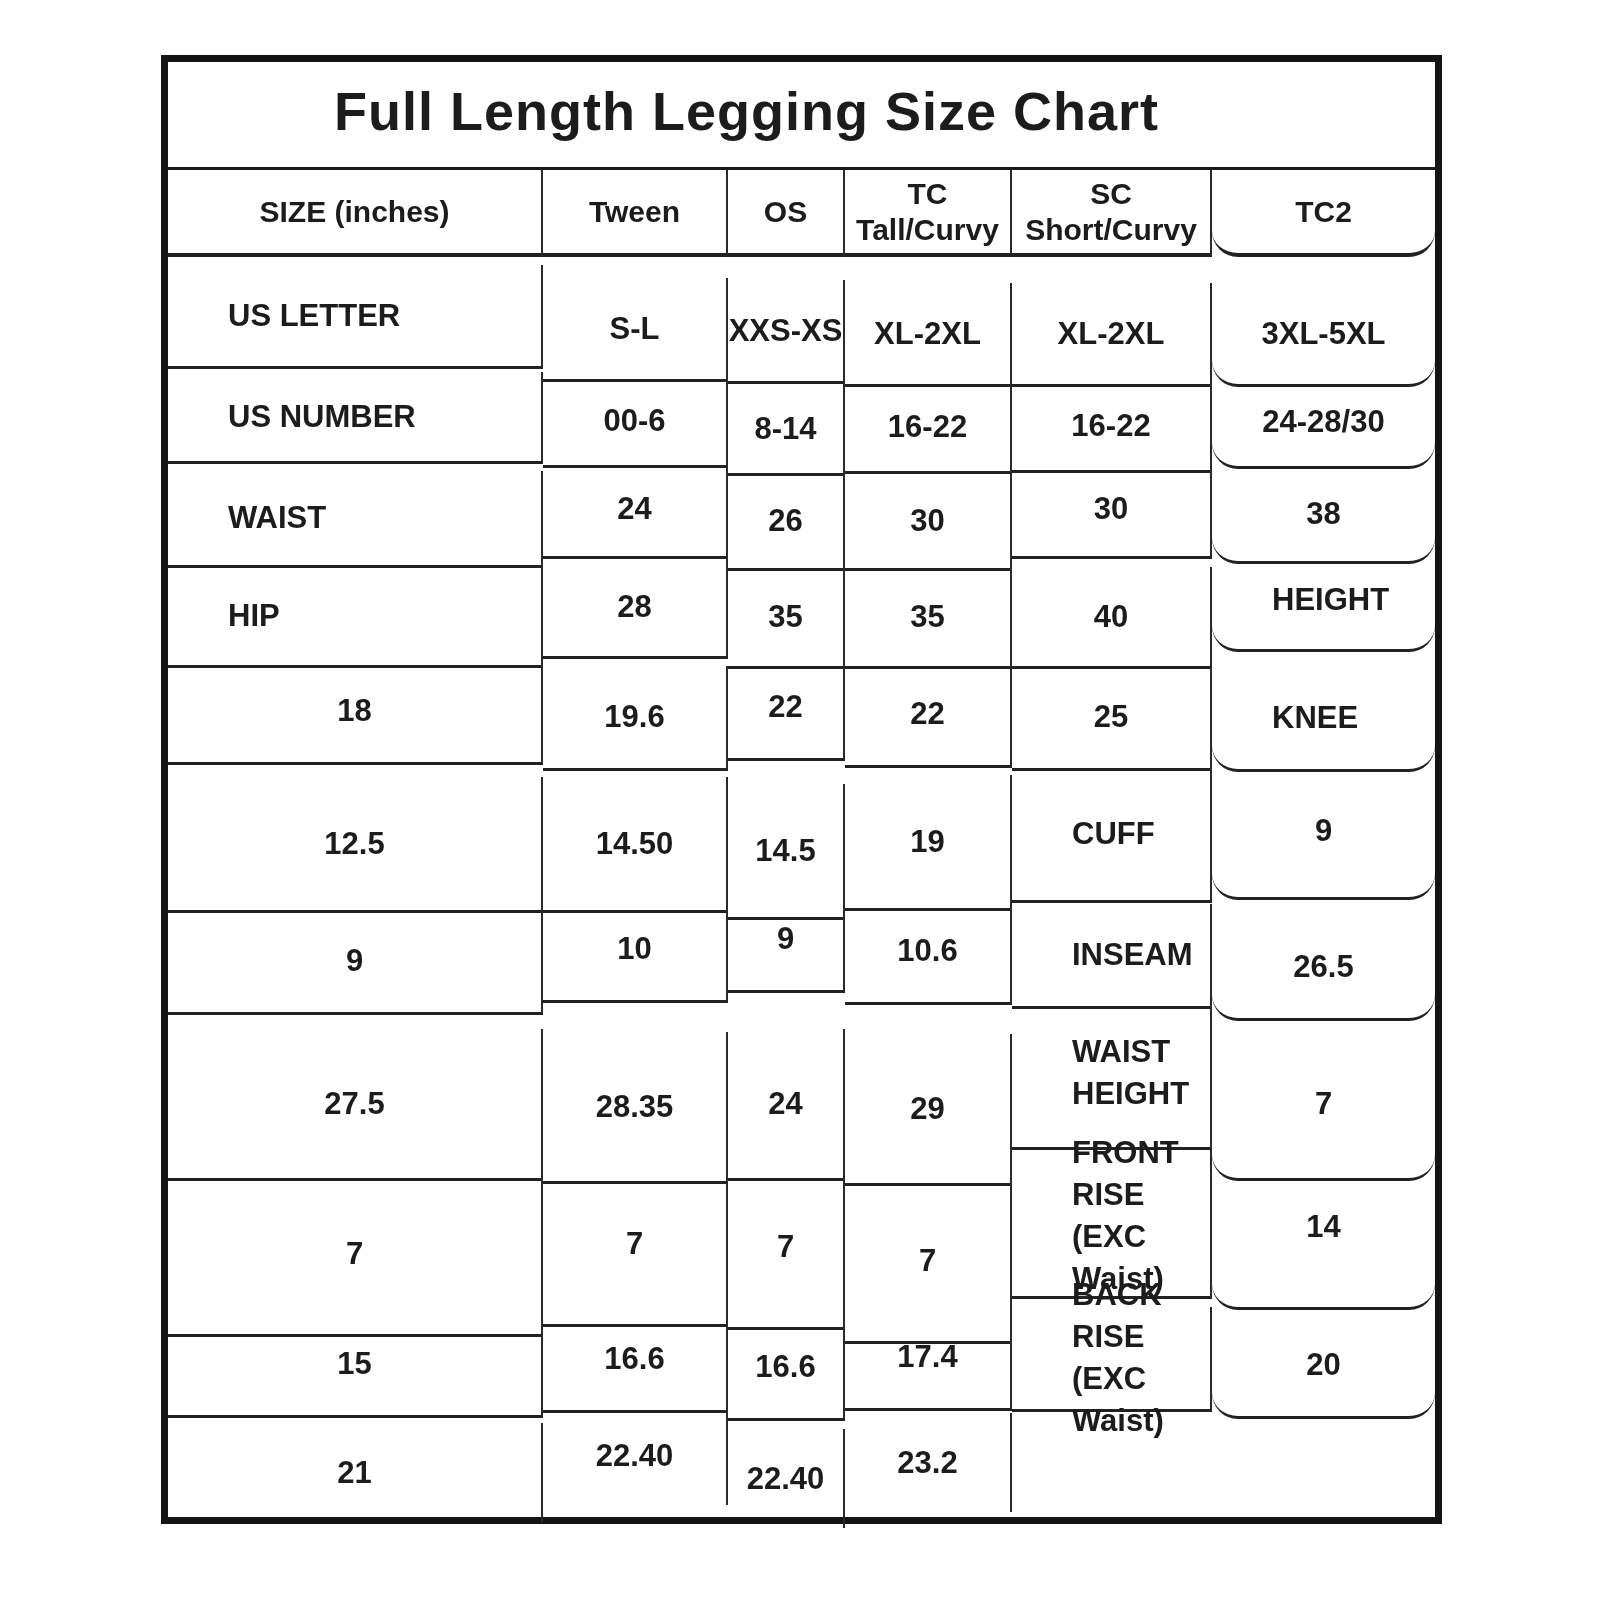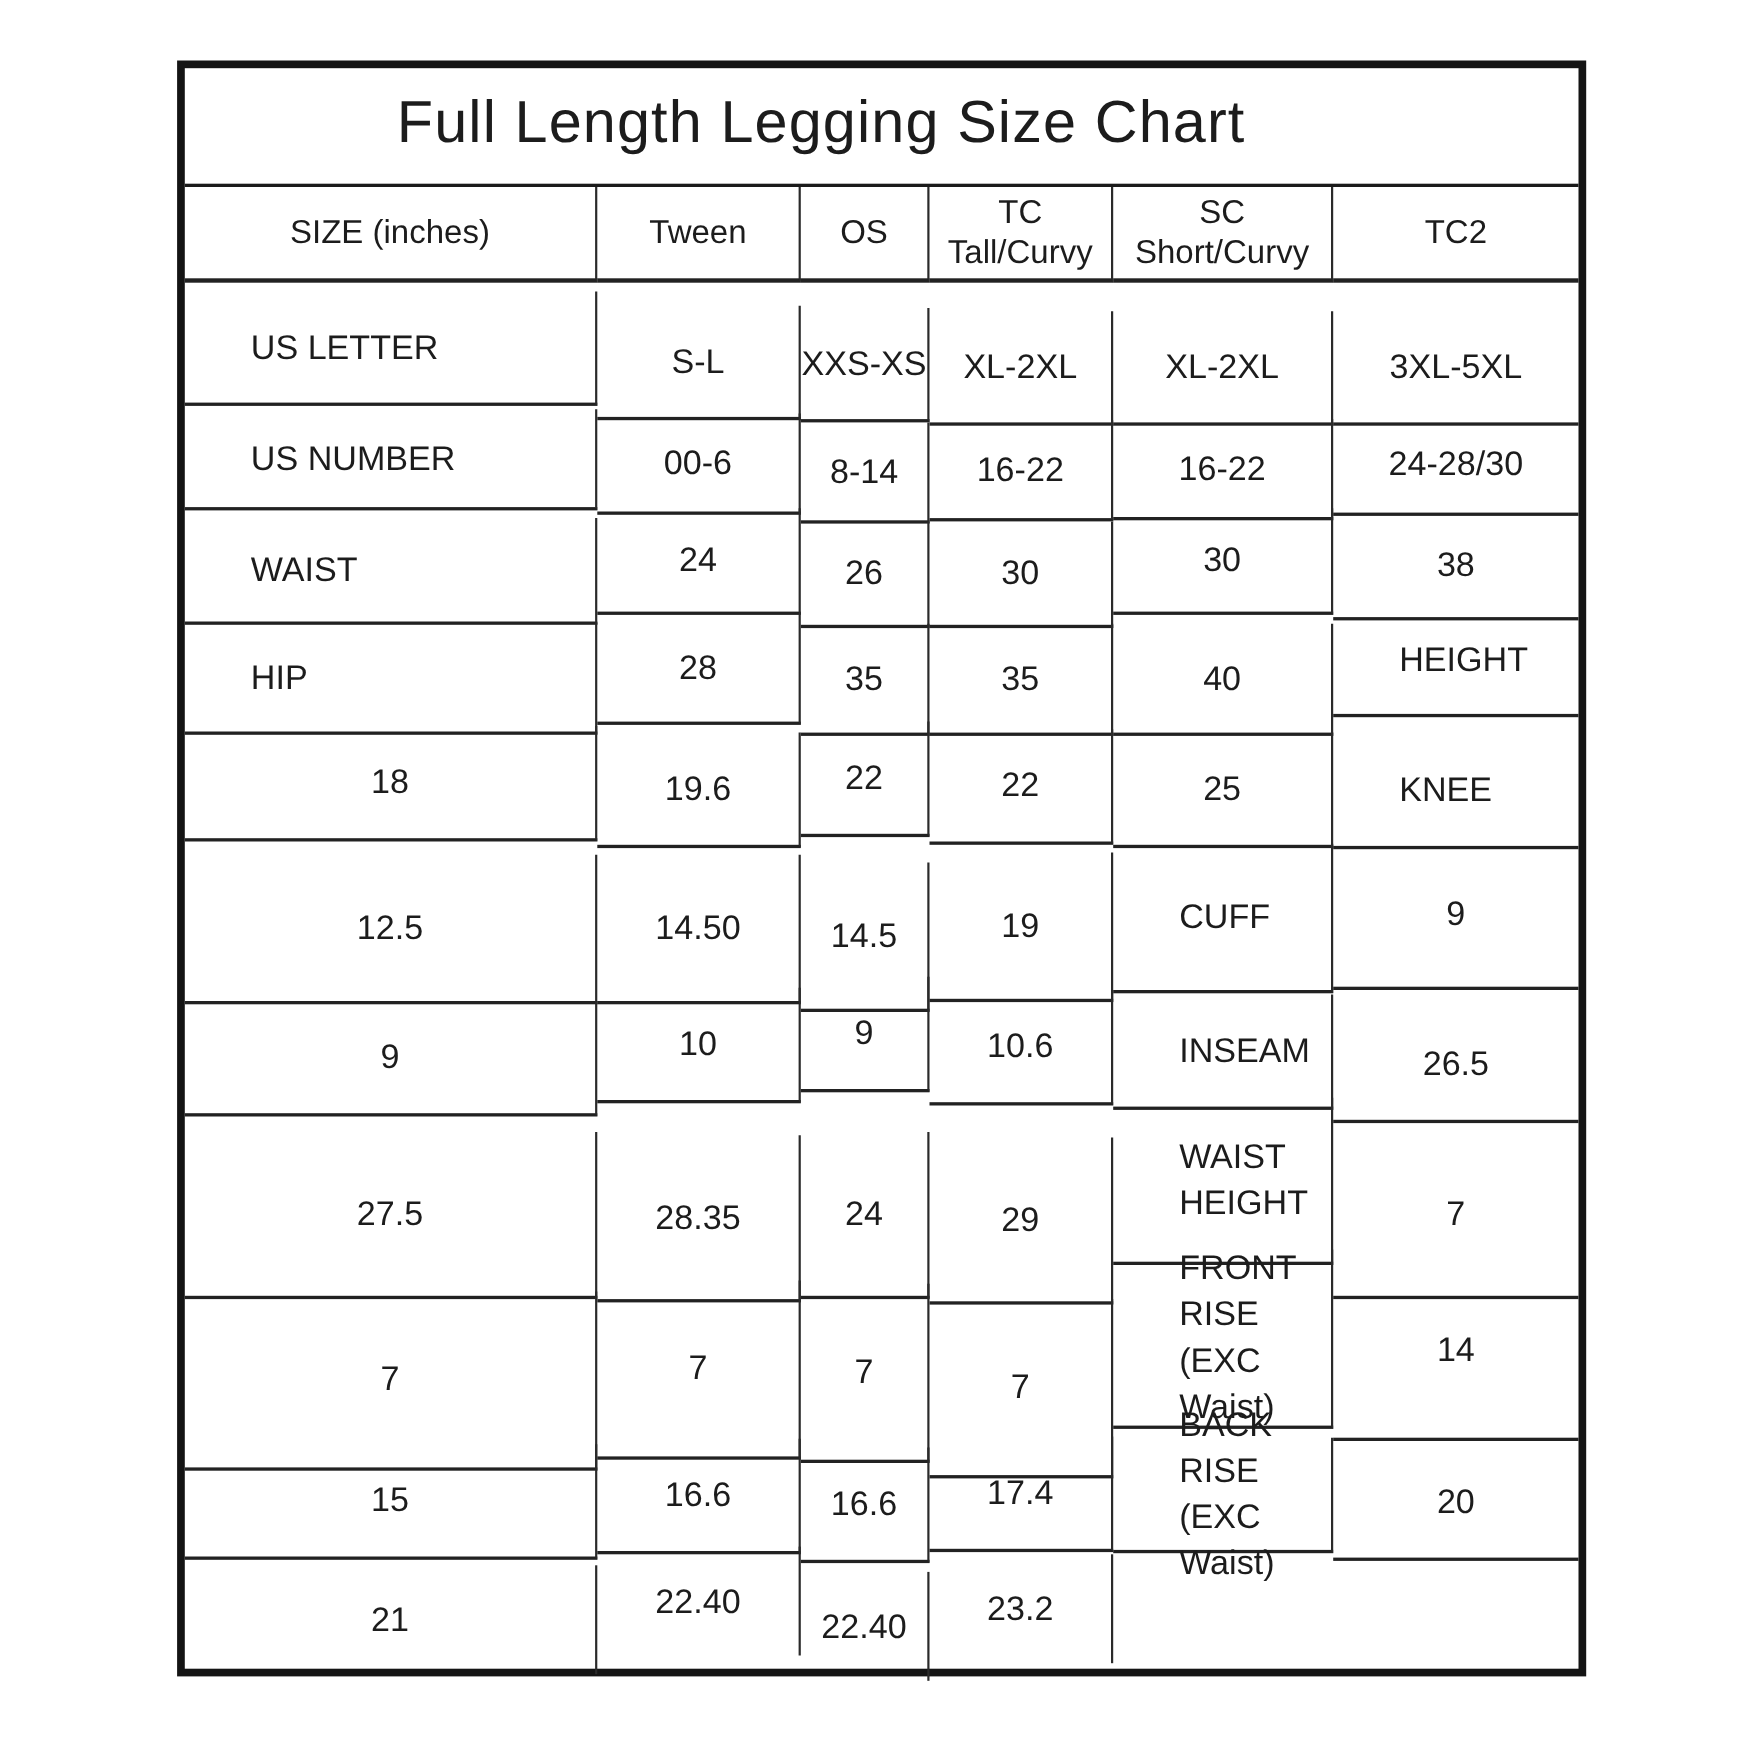--- a/index.html
+++ b/index.html
@@ -11,20 +11,21 @@
     color:#1c1c1c;
     overflow:hidden;
   }
   .chart{
     position:absolute;
     left:161px;top:55px;
     width:1267px;height:1455px;
     border:7px solid #141414;
     box-sizing:content-box;
     background:#ffffff;
+    font-weight:bold;
   }
   .title-row{
     height:108px;
     box-sizing:border-box;
     border-bottom:3px solid #1a1a1a;
     display:flex;align-items:center;justify-content:center;
   }
   .title-row .t{
     position:relative;left:-55px;top:-4px;
     font-size:54px;
@@ -37,21 +38,21 @@
     grid-template-rows:87px 104px 92px 97px 102px 105px 136px 105px 152px 163px 105px 99px;
     width:1267px;height:1347px;
   }
   .grid > div{
     box-sizing:border-box;
     border-right:2px solid #2a2a2a;
     border-bottom:3px solid #222222;
     display:flex;align-items:center;
     overflow:visible;
   }
-  .grid > div:nth-child(6n){border-right:none;}
+  .grid > div:nth-child(6n){border-right:none;border-radius:26px;}
   .grid > div:nth-child(n+67){border-bottom:none;}
   .grid > div:nth-child(-n+6){border-bottom-width:4px;}
   .hdr{
     justify-content:center;
     text-align:center;
     font-size:30px;
     line-height:1.2;
     white-space:pre-line;
   }
   .lab{

